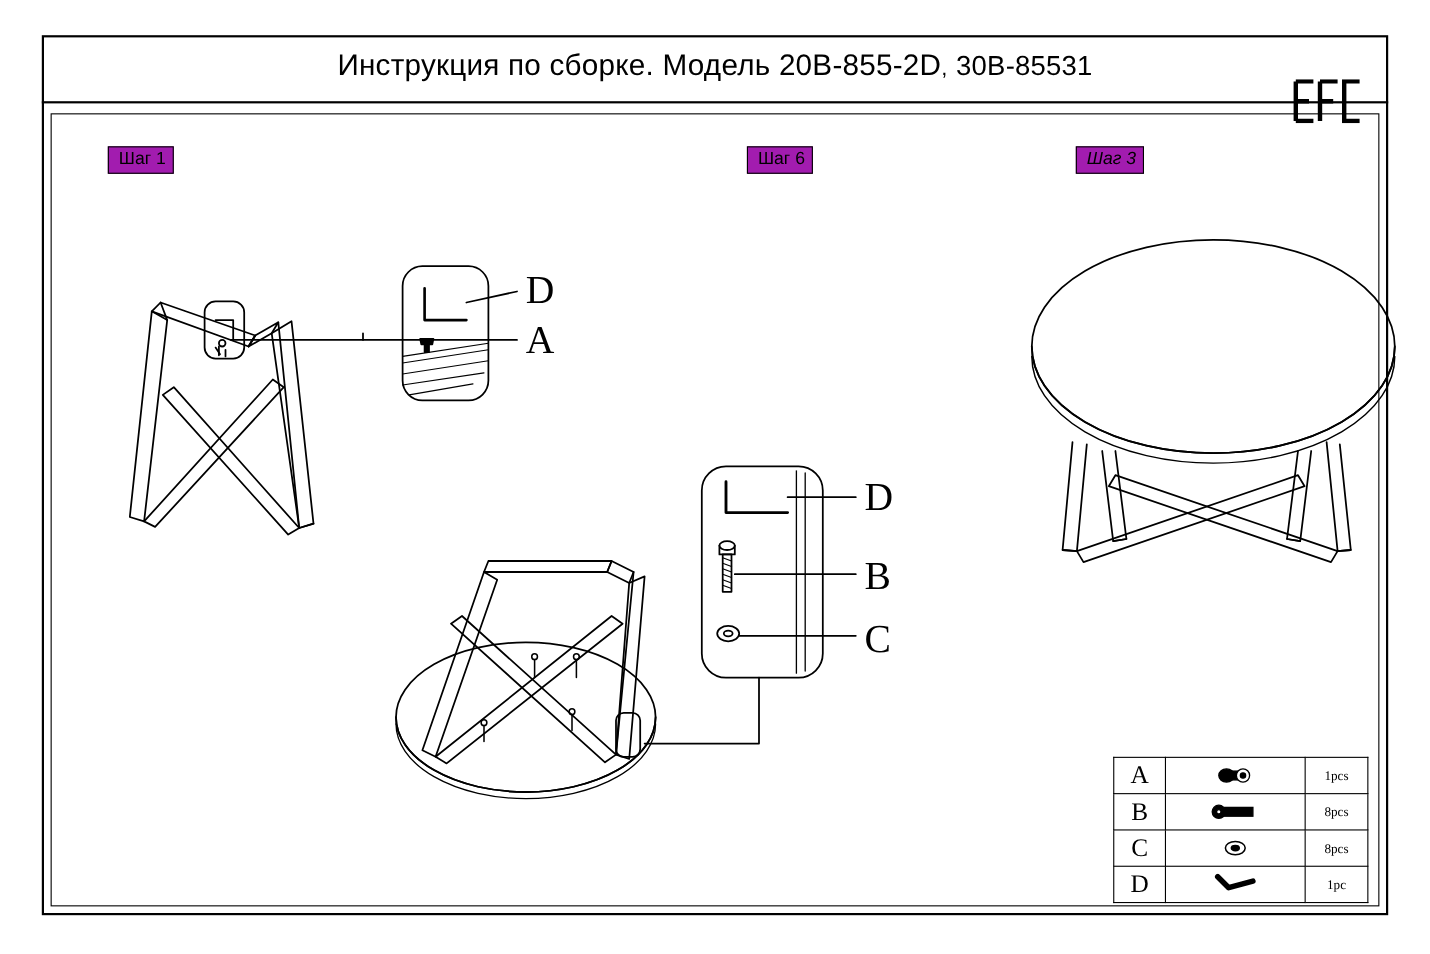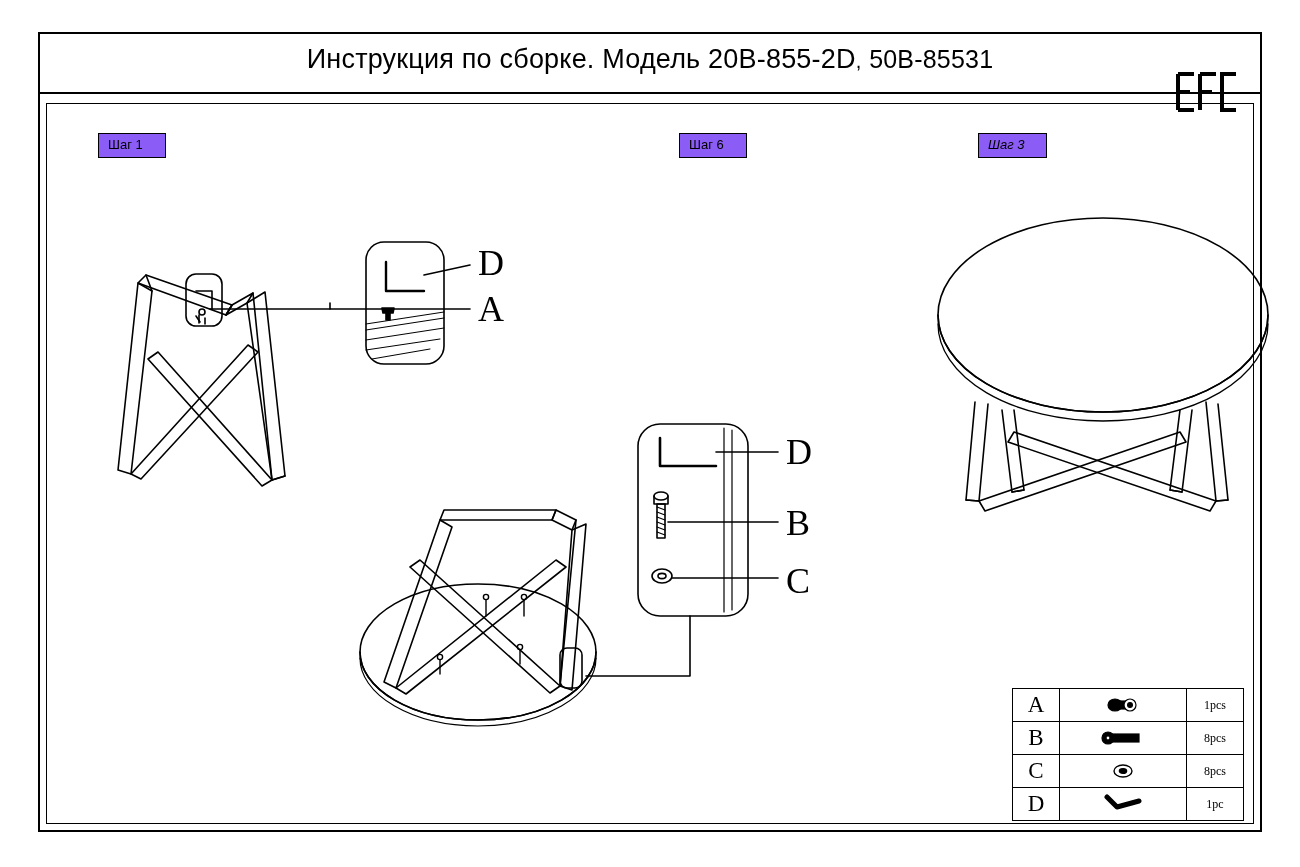--- a/index.html
+++ b/index.html
@@ -69,23 +69,23 @@
     top: 103px;
     width: 1208px;
     height: 721px;
     border: 1px solid #000;
     box-sizing: border-box;
   }
   
   .step-label {
     position: absolute;
     border: 1px solid #000;
-    background: #8b5cf6;
-    padding: 3px 22px 4px 9px;
-    font-size: 13px;
+    background: #a21caf;
+    padding: 3px 6px 4px 9px;
+    font-size: 16px;
     line-height: 16px;
     white-space: nowrap;
   }
   #step1-label { left: 98px; top: 133px; }
   #step2-label { left: 679px; top: 133px; }
   #step3-label { left: 978px; top: 133px; font-style: italic; }
 
   
   .draw {
     position: absolute;
@@ -142,21 +142,21 @@
 </style>
 </head>
 <body>
 
 <div id="page">
 
   <div class="outer-frame"></div>
 
   <div class="title-bar">
     <div class="title-text">
-      <span>Инструкция по сборке. Модель 20B-855-2D</span><span class="title-sep">,</span> <span class="model-2">50B-85531</span>
+      <span>Инструкция по сборке. Модель 20B-855-2D</span><span class="title-sep">,</span> <span class="model-2">30B-85531</span>
     </div>
     <div class="eac">
       <svg width="66" height="40" viewBox="0 0 66 40">
         <g fill="none" stroke="#000" stroke-width="4">
           <path d="M4 2 L4 38 M4 2 L20 2 M4 20 L16 20 M4 38 L20 38"></path>
           <path d="M26 2 L26 38 M26 2 L42 2 M26 20 L38 20"></path>
           <path d="M62 2 L48 2 L48 38 L62 38"></path>
         </g>
       </svg>
     </div>

